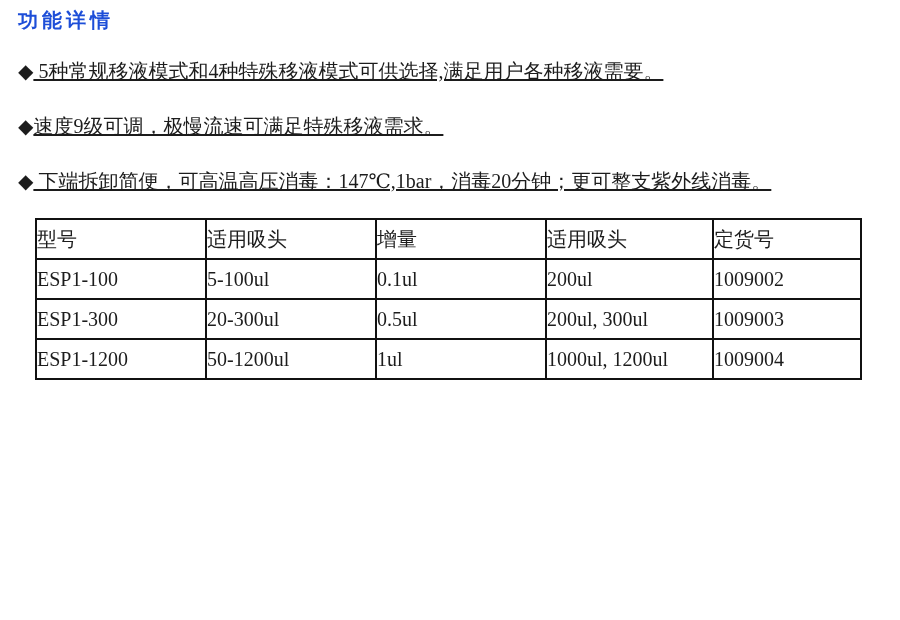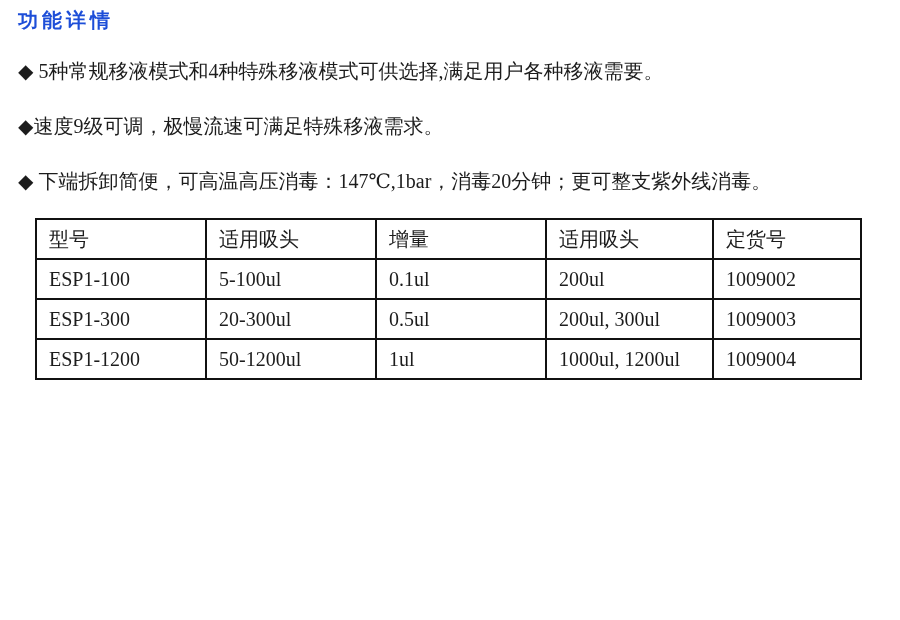--- a/index.html
+++ b/index.html
@@ -37,32 +37,33 @@
     color: #1c1c1c;
   }
   .feature:first-of-type {
     margin-top: 22px;
   }
   .feature .marker {
     display: inline;
   }
   .feature .ftext {
     white-space: pre-wrap;
+    text-decoration: underline;
   }
   table.spec-table {
     margin: 18px 0 0 17px;
     border-collapse: collapse;
     table-layout: fixed;
     width: 825px;
   }
   table.spec-table td, table.spec-table th {
     border: 2px solid #111111;
     height: 40px;
     box-sizing: border-box;
-    padding: 0 4px 0 12px;
+    padding: 0 4px 0 0;
     font-size: 20px;
     font-weight: normal;
     text-align: left;
     vertical-align: middle;
     overflow: hidden;
     white-space: nowrap;
   }
   col.c1 { width: 170px; }
   col.c2 { width: 170px; }
   col.c3 { width: 170px; }

